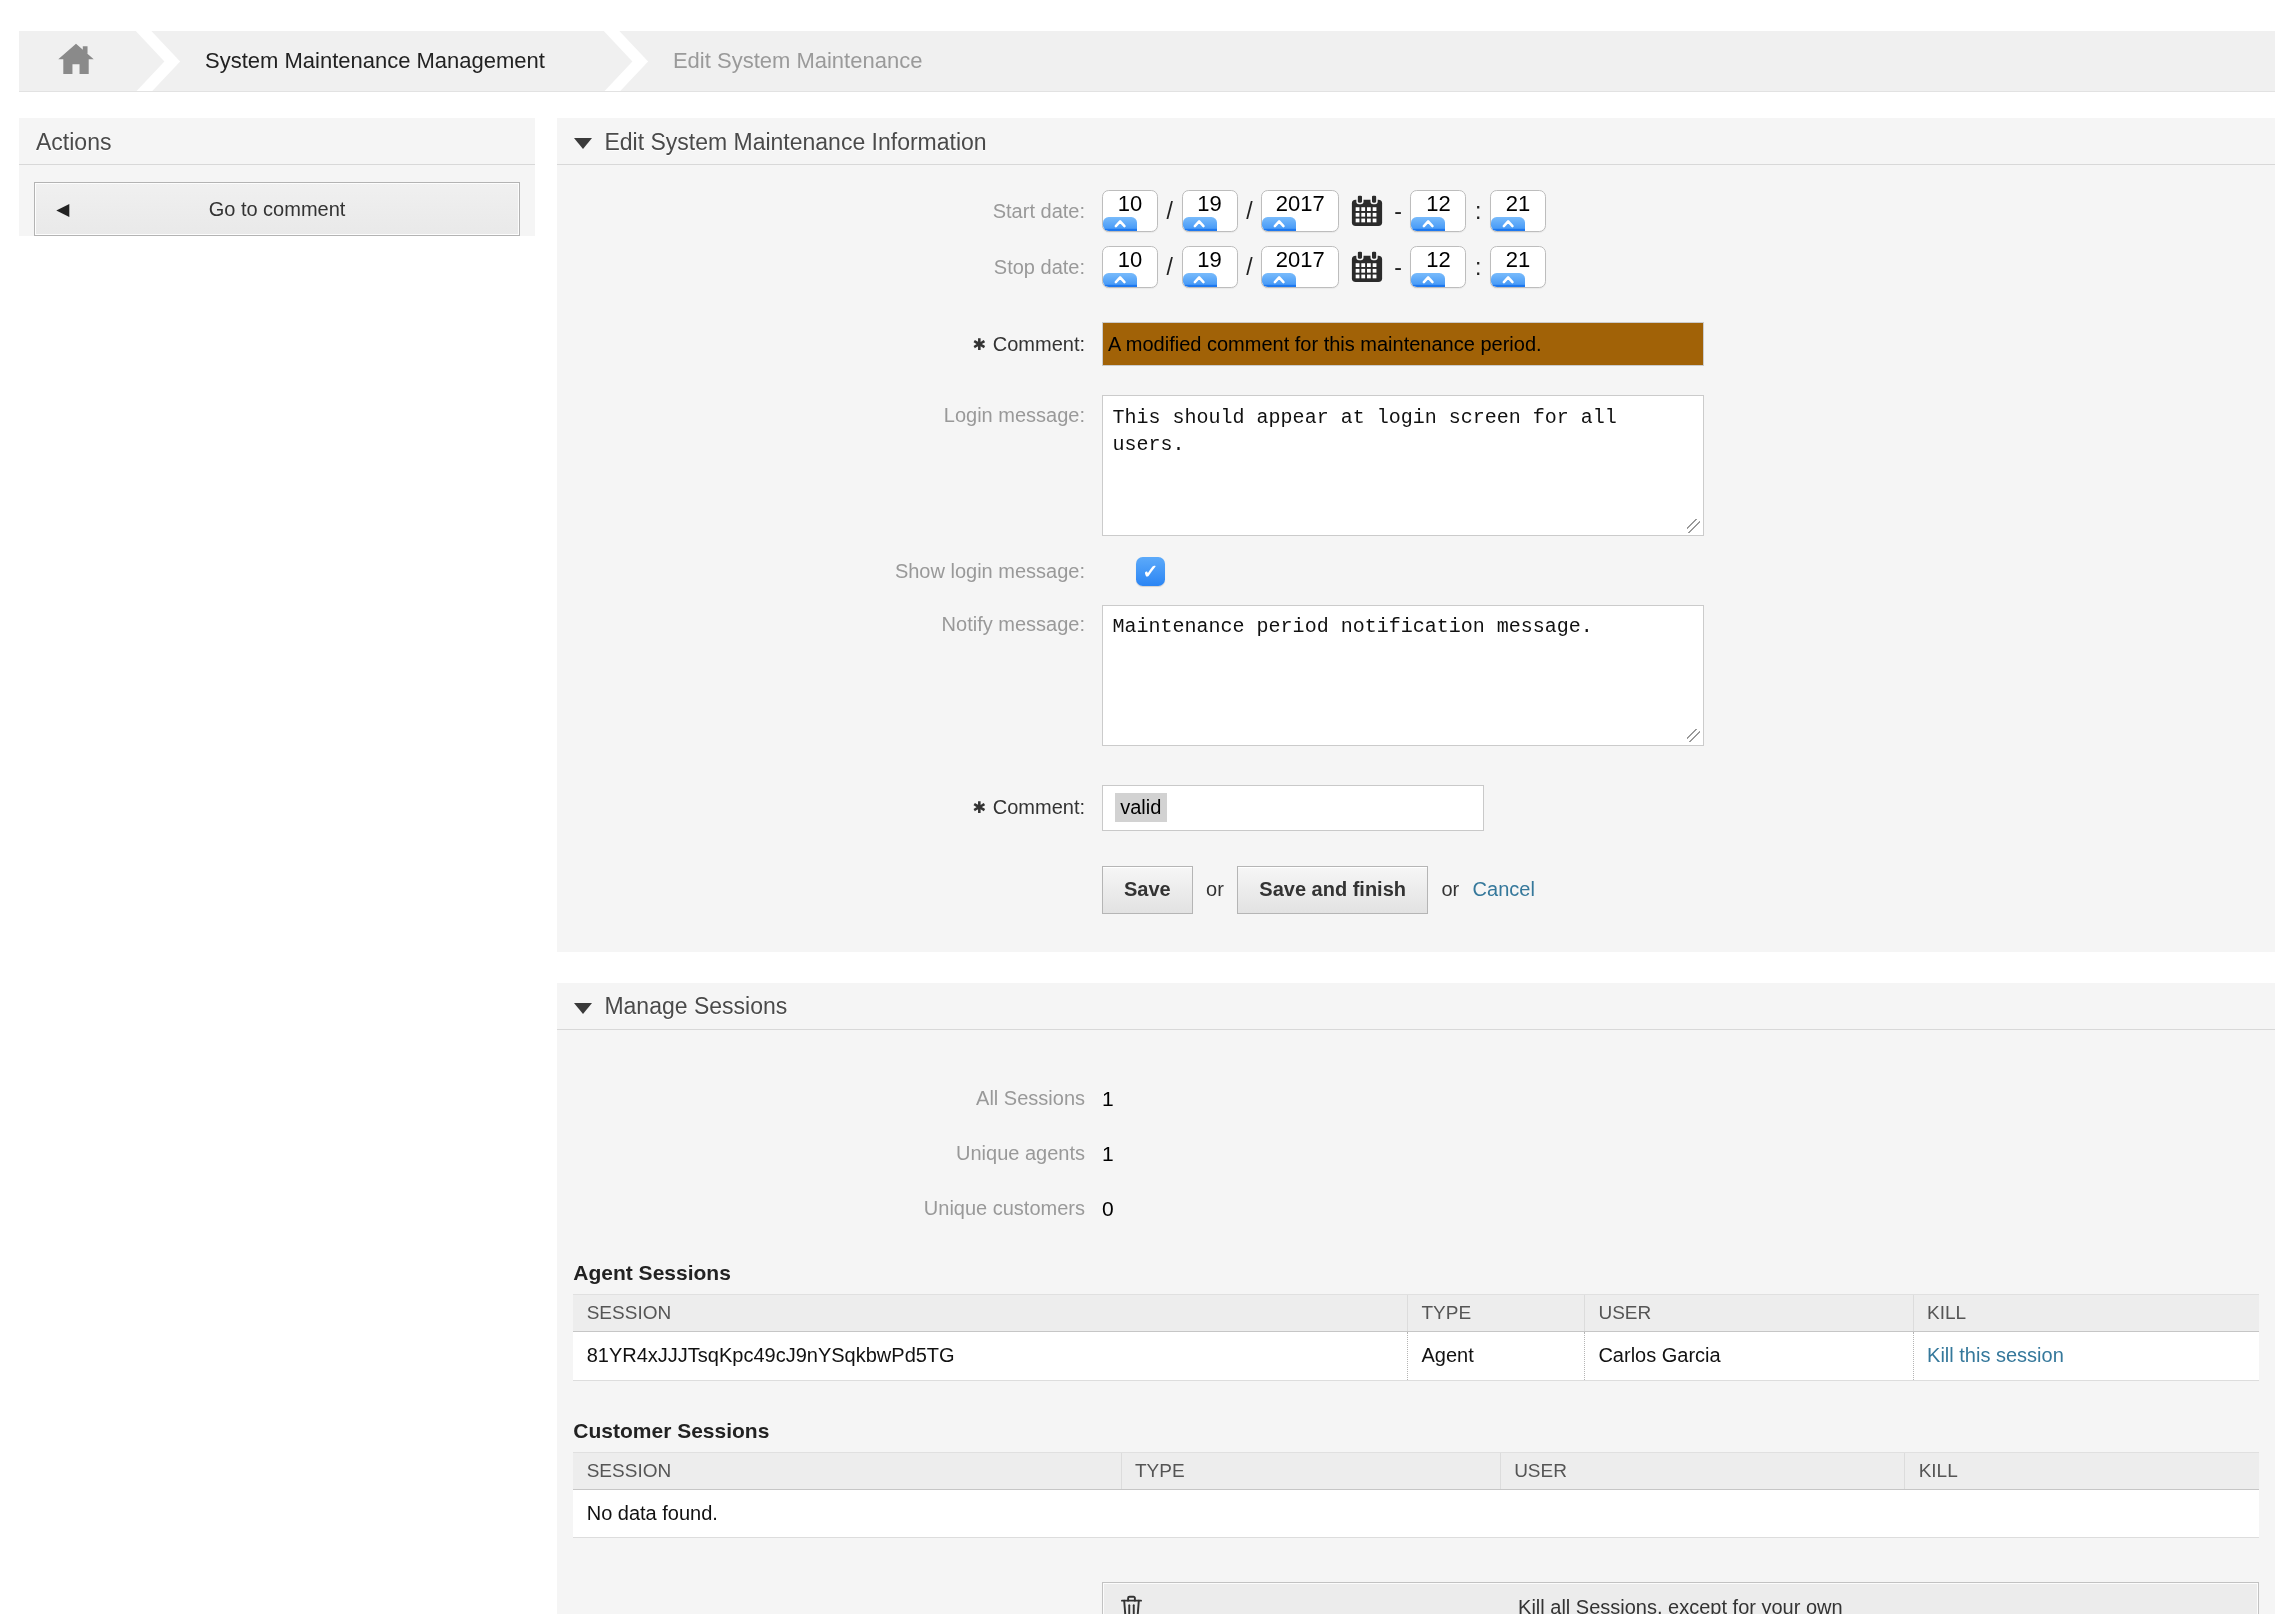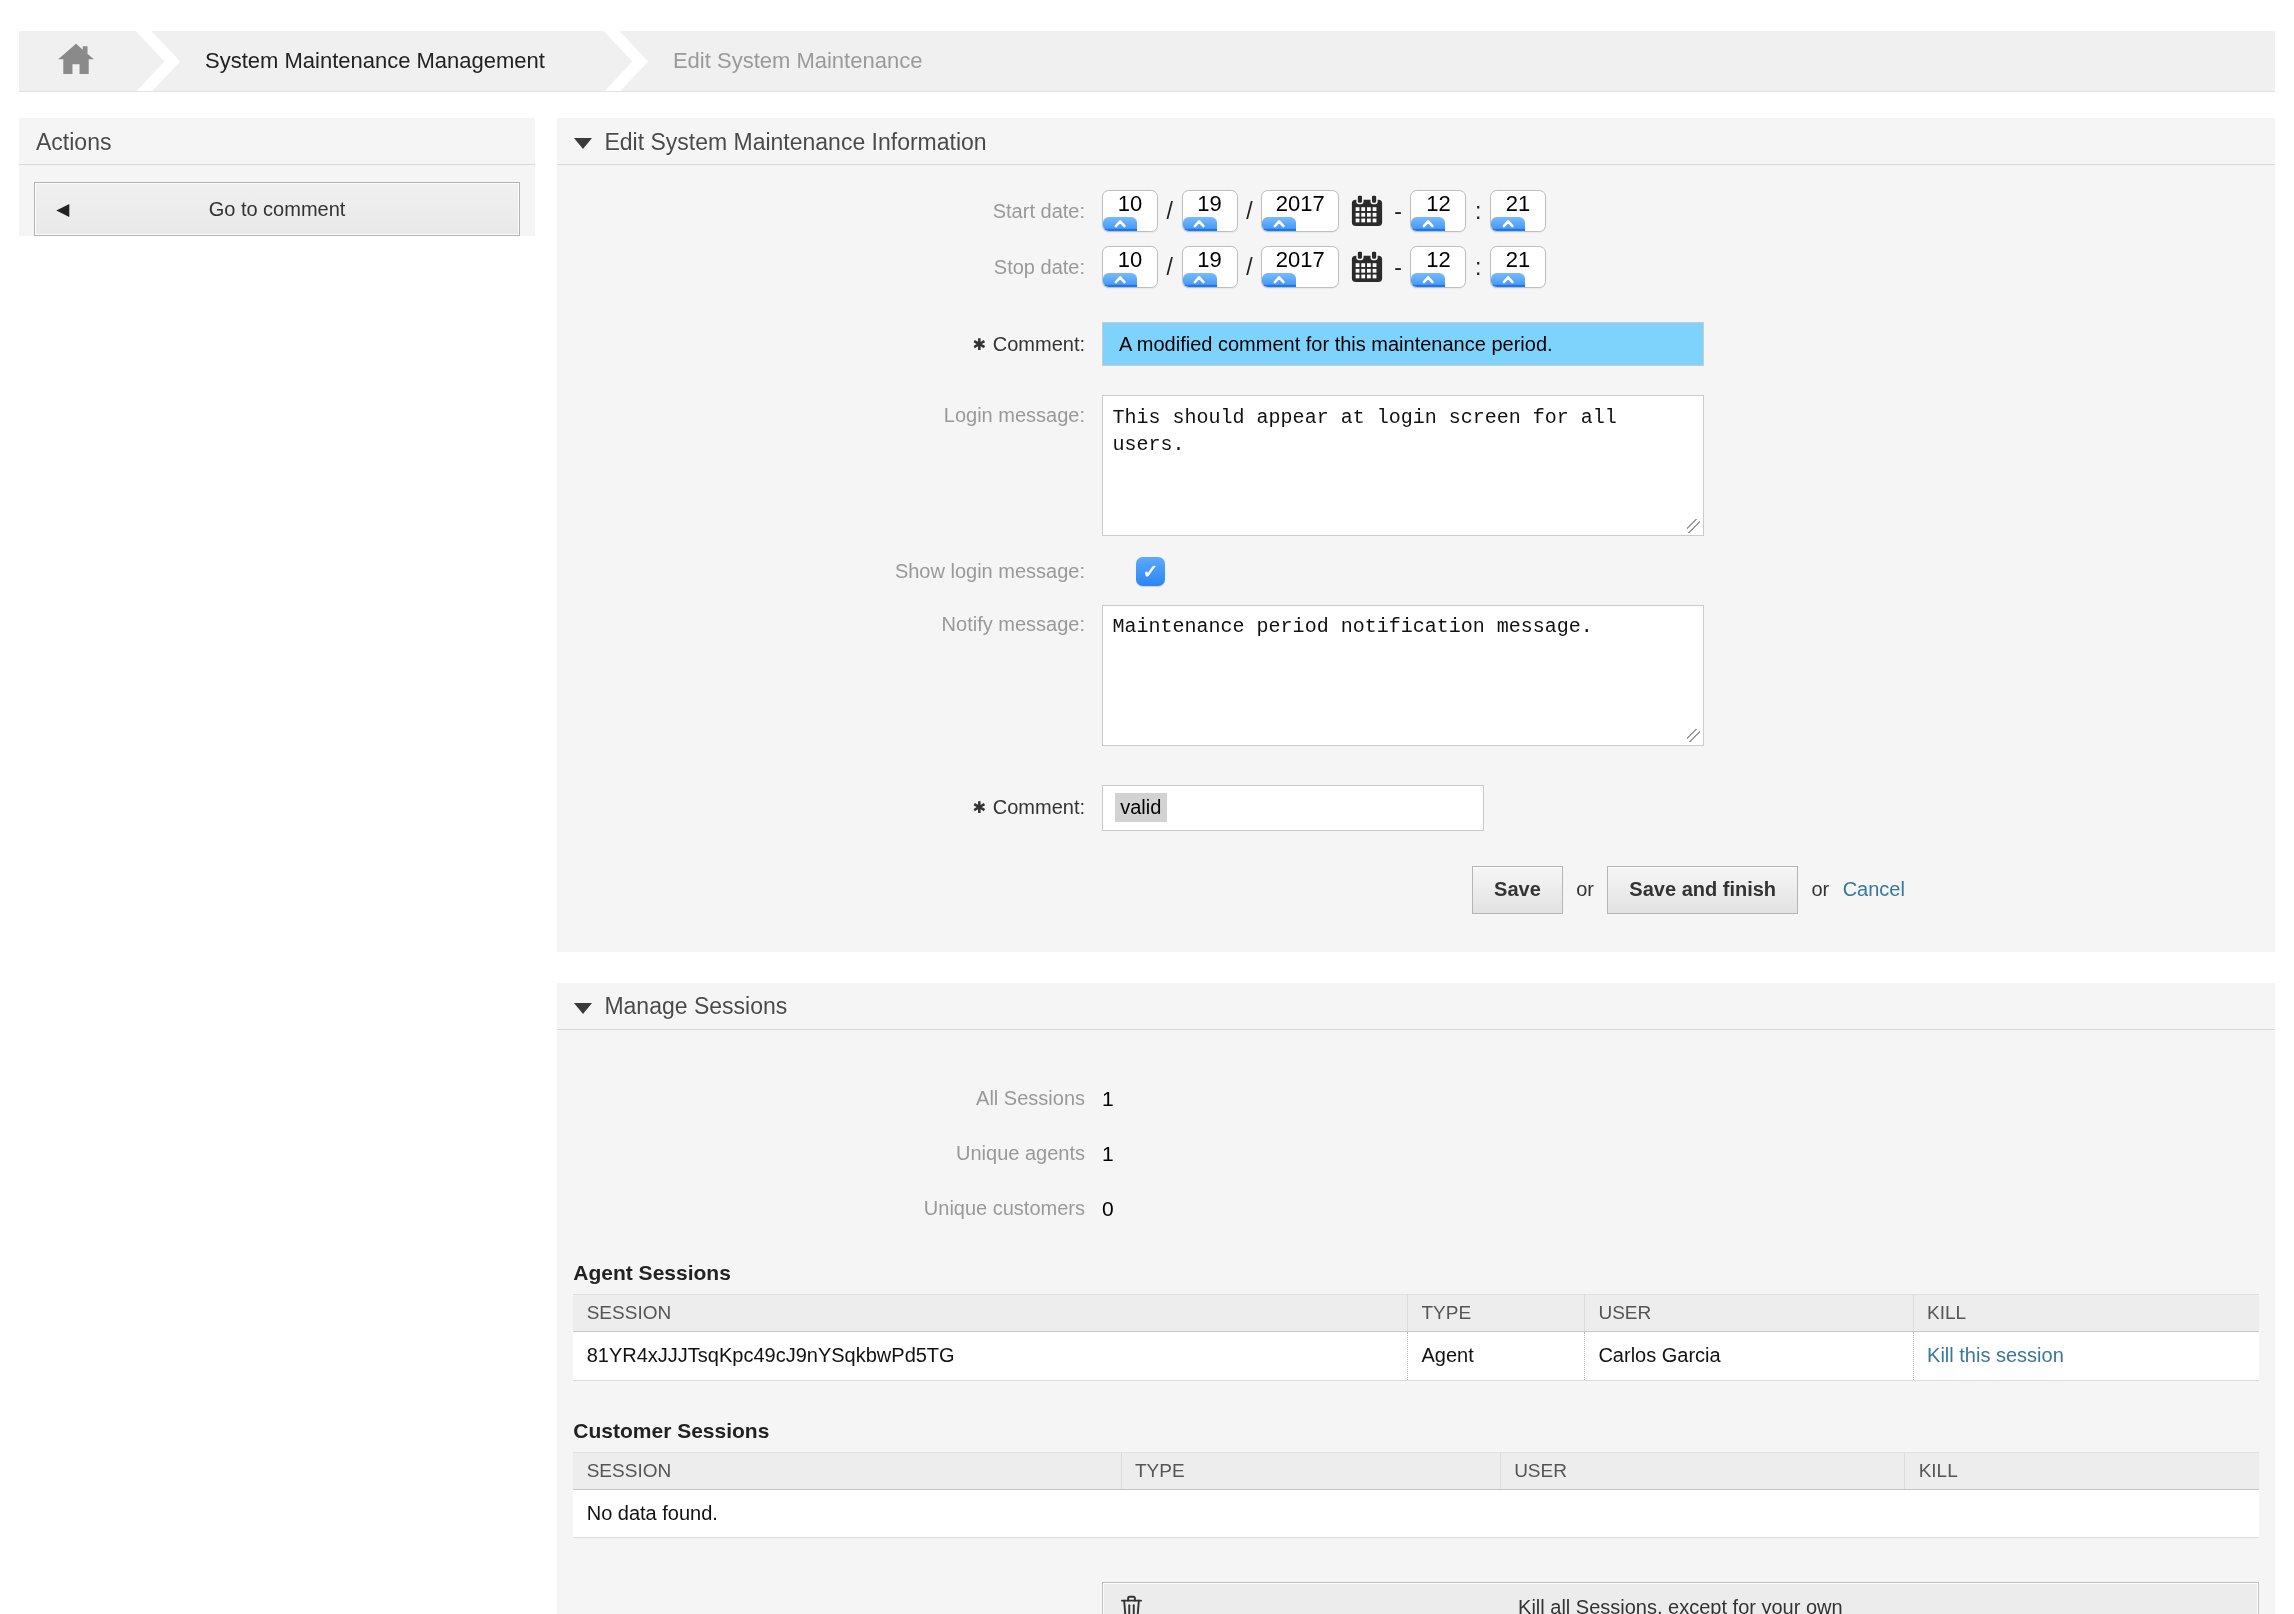--- a/index.html
+++ b/index.html
@@ -71,22 +71,22 @@
   .spin-field.year .spin-value { width:76px; }
   .spin-btn {
     width:34px; display:flex; align-items:center; justify-content:center;
     background:linear-gradient(#79bbfb 0%, #4a9cf7 45%, #1d78ef 50%, #2b82f2 100%);
     border-radius:5.7px; cursor:pointer;
   }
   .cal-btn { display:flex; align-items:center; cursor:pointer; margin:0 1.9px; }
 
   
   .text-input {
-    width:602px; height:44px; background:#7dd3fc; border:1.9px solid #cbcbcb;
-    font-family:"Liberation Sans", sans-serif; font-size:20px; color:#000; padding:0 16px;
+    width:602px; height:44px; background:#a16207; border:1.9px solid #cbcbcb;
+    font-family:"Liberation Sans", sans-serif; font-size:20px; color:#000; padding:0 5px;
   }
   .textarea-wrap { position:relative; }
   textarea.mono {
     width:602px; height:141px; background:#fff; border:1.9px solid #cbcbcb;
     font-family:"Liberation Mono", monospace; font-size:20px; line-height:1.35;
     color:#111; padding:7.6px 9.6px; resize:none; overflow:hidden;
   }
   .resize-grip {
     position:absolute; right:3.8px; bottom:7.6px; width:13.4px; height:13.4px; cursor:nwse-resize;
     background:
@@ -110,21 +110,21 @@
   .select-box .selected-text { background:#d2d2d2; padding:2.9px 5.7px; }
 
   
   .btn {
     display:inline-flex; align-items:center; height:48px; padding:0 21px;
     background:linear-gradient(#f6f6f6,#e2e2e2);
     border:1px solid #b5b5b5; box-shadow:inset 0 1px 0 #fff;
     font-family:"Liberation Sans", sans-serif;
     font-size:20px; font-weight:bold; color:#333; cursor:pointer;
   }
-  .btn-row { margin-left:545px; margin-top:0; display:flex; align-items:center; gap:13.4px; font-size:20px; color:#333;justify-content:center; }
+  .btn-row { margin-left:545px; margin-top:0; display:flex; align-items:center; gap:13.4px; font-size:20px; color:#333; }
   a.link { color:#35789b; text-decoration:none; cursor:pointer; }
 
   
   .stats-row { display:flex; align-items:center; margin-bottom:31px; }
   .stat-value { font-size:21px; color:#000; }
 
   .section-heading { font-size:21px; font-weight:bold; color:#222; margin:38px 0 9.6px 16.3px; }
   .section-heading.first { margin-top:40px; }
   .table-wrap { margin:0 16.3px; }
   table.sessions { width:100%; border-collapse:collapse; font-size:20px; background:#fff; }

